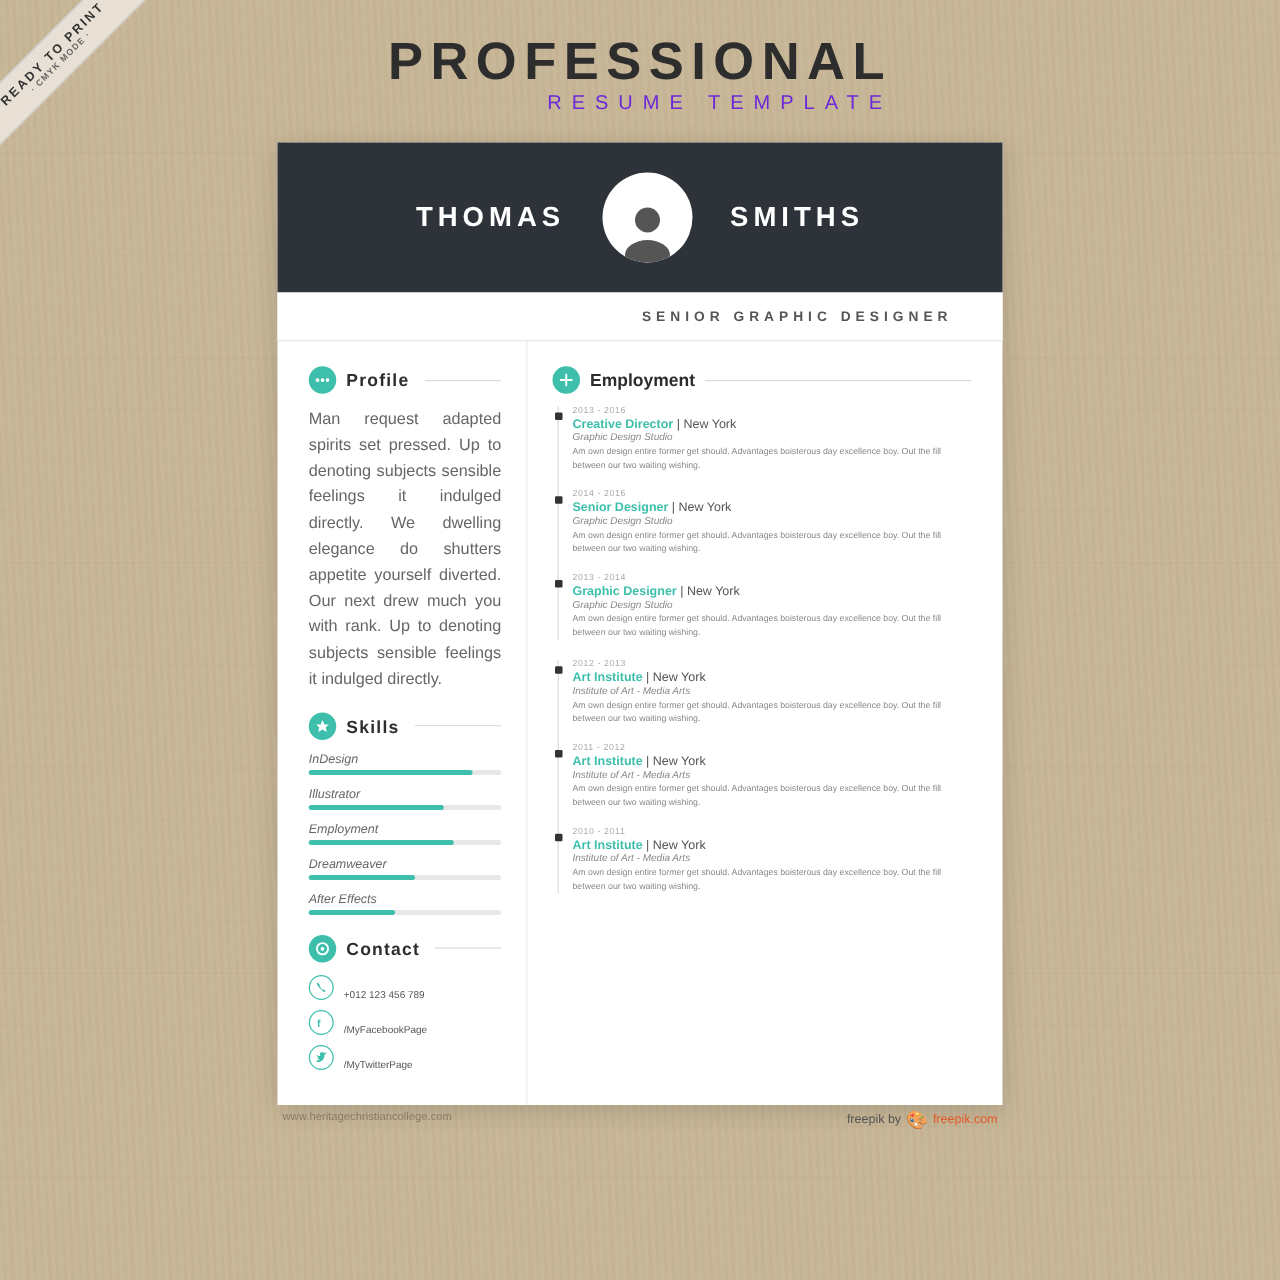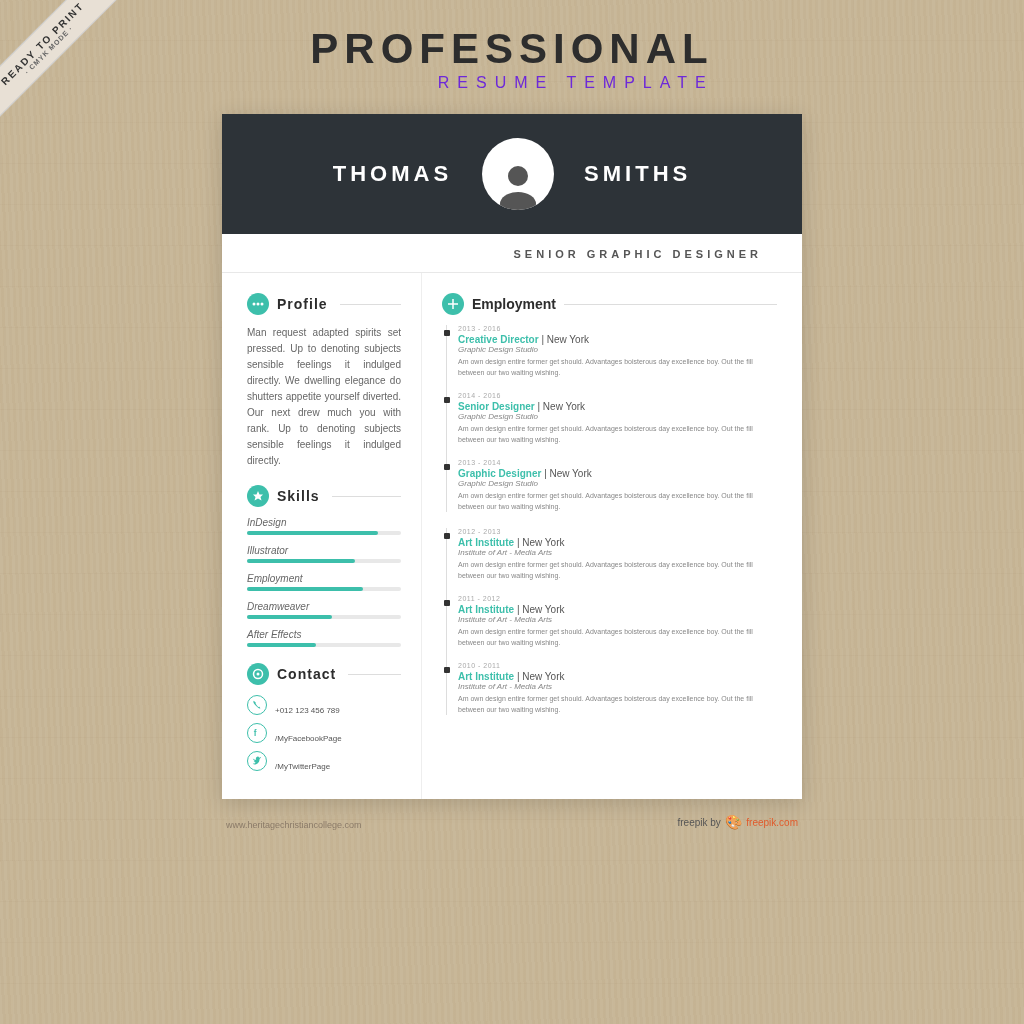--- a/index.html
+++ b/index.html
@@ -206,21 +206,21 @@
     }
     .section-line {
       flex: 1;
       height: 1px;
       background: #ddd;
       margin-left: 4px;
     }
 
     
     .profile-text {
-      font-size: 10px;
+      font-size: 13px;
       color: #666;
       line-height: 1.6;
       text-align: justify;
       margin-bottom: 16px;
     }
 
     
     .skills-section { margin-bottom: 16px; }
     .skill-item { margin-bottom: 10px; }
     .skill-name {
@@ -334,23 +334,23 @@
     }
     .right-section-line {
       flex: 1;
       height: 1px;
       background: #ddd;
     }
 
     
     .page-footer {
       z-index: 1;
-      margin-top: 15px;
-      display: flex;
-      align-items: flex-end;
+      margin-top: 4px;
+      display: flex;
+      align-items: flex-start;
       justify-content: space-between;
       width: 580px;
       padding: 0 4px;
     }
     .footer-left {
       font-size: 9px;
       color: #8a7a68;
     }
     .footer-right {
       font-size: 10px;

